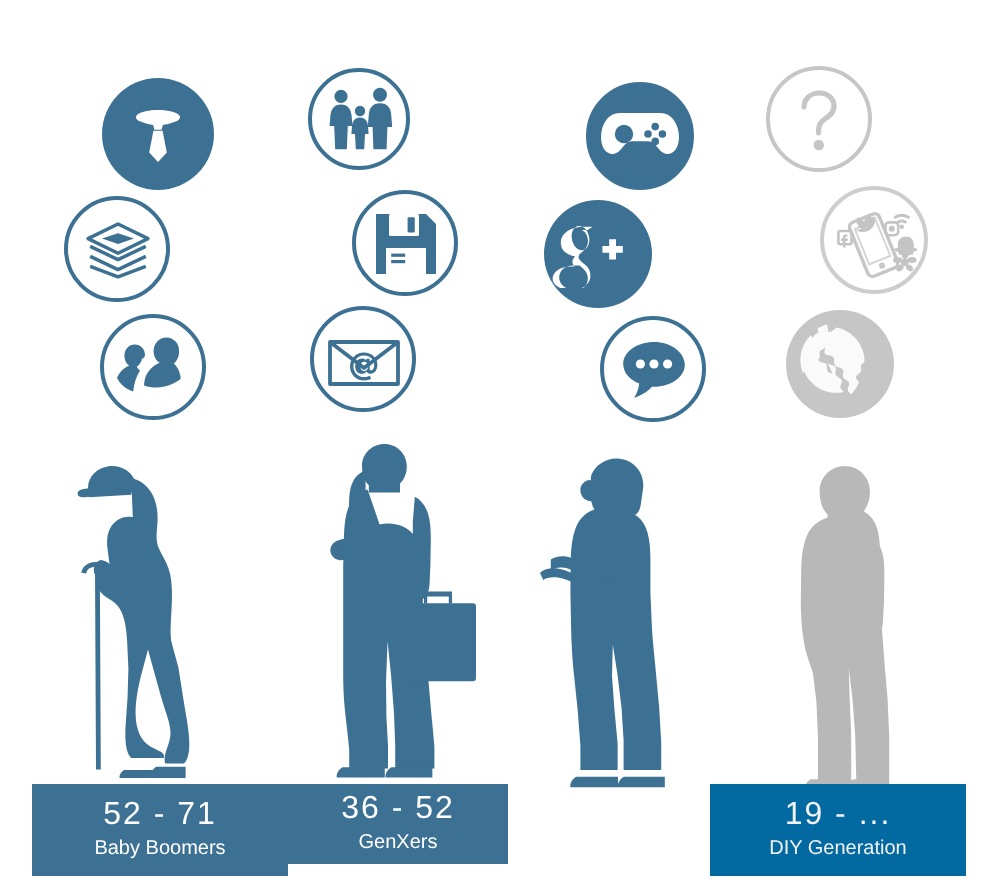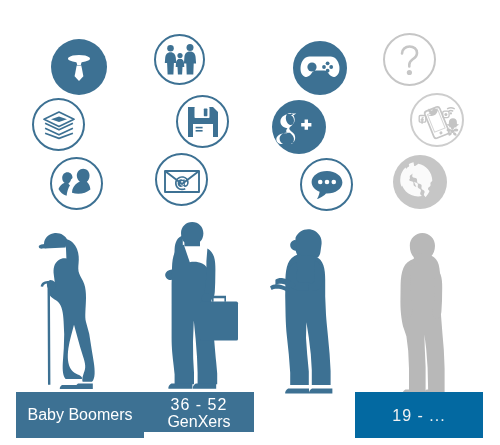--- a/index.html
+++ b/index.html
@@ -15,21 +15,21 @@
   .icon-circle{position:absolute;border-radius:50%;display:flex;align-items:center;justify-content:center;box-sizing:border-box;}
   .icon-circle svg{display:block;}
 
   
   .silhouette{position:absolute;}
   .silhouette svg{display:block;}
 
   
   .label-bar{position:absolute;box-sizing:border-box;display:flex;flex-direction:column;align-items:center;justify-content:center;}
   .label-range{font-size:16px;letter-spacing:1px;color:#ffffff;line-height:19px;white-space:nowrap;}
-  .label-name{font-size:16px;color:#ffffff;line-height:16px;white-space:nowrap;}
+  .label-name{font-size:10px;color:#ffffff;line-height:16px;white-space:nowrap;}
   .bar-blue{background:#3d7193;}
   .bar-gray{background:#0369a1;}
   .bar-blue .label-range,.bar-blue .label-name{color:#ffffff;}
   .bar-gray .label-range,.bar-gray .label-name{color:#f2f2f2;}
 </style>
 </head>
 <body>
 
 <div id="stage">
 
@@ -280,26 +280,28 @@
 
         <path d="M48.2 33.6 c3.6 1.4 6 4.2 7.4 8 c1.4 3.8 1.6 8.4 1.6 13 l-0.2 13.2 l-0.6 10.8 c-0.2 2.6 -0.8 4.6 -2 5.8 c-1.2 1.2 -2.8 1.4 -4.2 0.6 c-1.4 -0.8 -2.2 -2.4 -2.4 -4.4 c-0.2 -2 0.2 -4.4 0.6 -6.8 l1 -9 l0.2 -11.2 l-1.4 -20 Z"></path>
 
         <path d="M20.4 156.6 h17.6 v5.4 h-20.6 c-0.4 -2.2 1 -4.4 3 -5.4 Z"></path>
         <path d="M41.6 156.6 h17.4 v5.4 h-20.4 c-0.4 -2.2 1 -4.4 3 -5.4 Z"></path>
       </g>
     </svg>
   </div>
 
   <div class="label-bar bar-blue" style="left:16px;top:392px;width:128px;height:46px;">
+    <div class="label-range">52 - 71</div>
     <div class="label-name">Baby Boomers</div>
   </div>
 
   <div class="label-bar bar-blue" style="left:144px;top:392px;width:110px;height:40px;">
     <div class="label-range">36 - 52</div>
     <div class="label-name">GenXers</div>
   </div>
 
 
   <div class="label-bar bar-gray" style="left:355px;top:392px;width:128px;height:46px;">
     <div class="label-range">19 - ...</div>
+    <div class="label-name">DIY Generation</div>
   </div>
 
 </div>
 
 </body></html>

